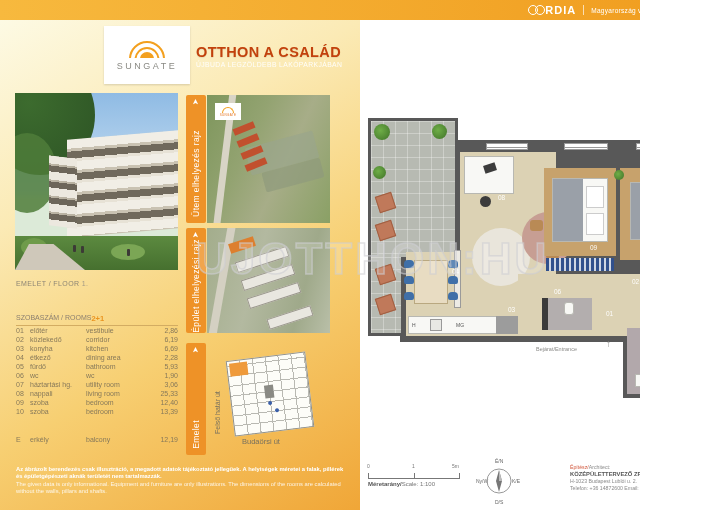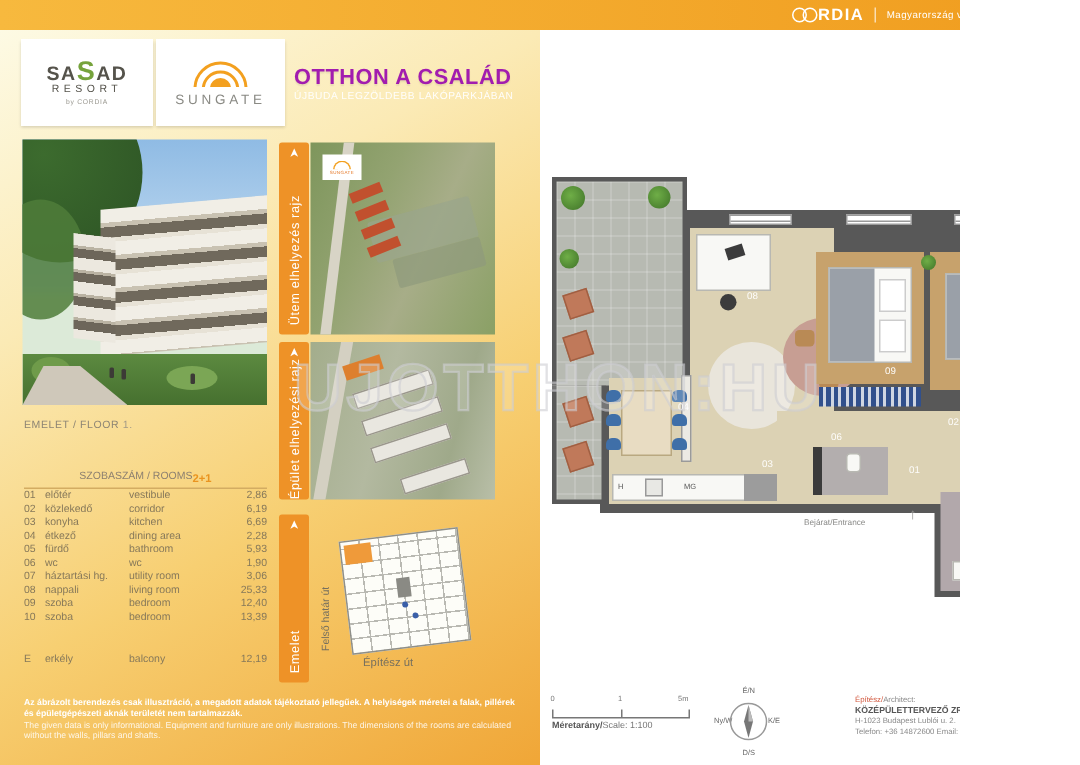--- a/index.html
+++ b/index.html
@@ -30,21 +30,21 @@
   .bycordia{font-size:4.5px;color:#9a9890;margin-top:2px;letter-spacing:.5px;}
   .card-sungate{left:104px;top:26px;width:86px;height:58px;}
   .arcs{position:relative;width:38px;height:18px;overflow:hidden;}
   .arc{position:absolute;border:2.5px solid #f3a01f;border-radius:50%;left:50%;}
   .arc1{width:32px;height:32px;transform:translateX(-50%);top:1px;}
   .arc2{width:21px;height:21px;transform:translateX(-50%);top:7px;}
   .arc3{width:10px;height:10px;transform:translateX(-50%);top:12px;background:#f3a01f;}
   .sungate-text{font-size:9px;letter-spacing:2.5px;color:#8a8a84;margin-top:3px;}
 
   
-  .hero-title{left:196px;top:44px;font-size:14.5px;font-weight:bold;color:#a21caf;letter-spacing:.4px;
+  .hero-title{left:196px;top:44px;font-size:14.5px;font-weight:bold;color:#c2410c;letter-spacing:.4px;
               text-shadow:0 1px 1px rgba(0,0,0,.08);}
   .hero-sub{left:196px;top:61px;font-size:6.8px;color:#fff;letter-spacing:.4px;opacity:.95;}
 
   
   .photo{left:15px;top:93px;width:163px;height:177px;overflow:hidden;background:linear-gradient(#8fbbe4 0%,#c9dff2 55%,#dcead8 60%);}
   .blob{position:absolute;border-radius:50%;}
   .photo-tree1{left:-30px;top:-38px;width:110px;height:120px;background:radial-gradient(circle at 40% 40%,#3c6b2e,#2c5224);}
   .photo-tree2{left:-18px;top:40px;width:60px;height:80px;background:#4f7d3a;opacity:.85;}
   .bldg{position:absolute;left:52px;top:42px;right:0;height:98px;transform:skewY(-5deg);
         background:repeating-linear-gradient(#f1eee6 0 9px,#c9c2b2 9px 12px,#70695c 12px 19px,#e7e2d6 19px 22px);}
@@ -89,21 +89,21 @@
   .keycore{position:absolute;left:34px;top:28px;width:9px;height:13px;background:#8a8a84;}
   .keydot{position:absolute;width:4px;height:4px;border-radius:50%;background:#3a5fa8;}
   .street-left{left:214px;top:362px;writing-mode:vertical-rl;transform:rotate(180deg);
                font-size:7px;color:#77705e;height:72px;}
   .street-bottom{left:242px;top:437px;font-size:7.5px;color:#77705e;}
 
   
   .floorline{left:16px;top:280px;font-size:7px;color:#8d8574;letter-spacing:.4px;}
   .floorline .fv{color:#a39a86;}
   .unitcode{left:16px;top:288px;font-size:21px;color:#6b6b64;letter-spacing:.5px;}
-  .roomshdr{left:16px;top:314px;width:162px;display:flex;justify-content:center;
+  .roomshdr{left:16px;top:314px;width:162px;display:flex;justify-content:flex-start;
             border-bottom:1px solid #d3ac62;padding-bottom:2px;font-size:7px;color:#8d8070;}
   .roomshdr .rv{color:#ea9420;font-weight:bold;font-size:7.5px;}
   .roomtable{left:16px;top:326px;width:162px;}
   .rrow{display:grid;grid-template-columns:14px 56px 1fr 30px;font-size:7px;line-height:9px;color:#87795a;}
   .rrow .area{text-align:right;}
   .totalrow{left:16px;top:417px;width:162px;border-top:1px solid #d3ac62;padding-top:2px;
             display:flex;justify-content:space-between;font-size:6.8px;color:#6e6148;}
   .totalrow .tv{font-size:7.2px;}
   .balcrow{left:16px;top:436px;width:162px;display:grid;grid-template-columns:14px 56px 1fr 30px;
            font-size:7px;color:#87795a;}
@@ -169,25 +169,20 @@
       <span class="ring"></span>
       <span class="ring"></span>
       <span>RDIA</span>
     </span>
     <span class="bar-divider"></span>
     <span class="tagline">Magyarország vezető lakásfejlesztője</span>
   </div>
 
   <div class="abs panel"></div>
 
-  <div class="abs card card-sasad">
-    <div class="sasad-line"><span>SA</span><span class="green-s">S</span><span>AD</span></div>
-    <div class="resort">RESORT</div>
-    <div class="bycordia">by CORDIA</div>
-  </div>
   <div class="abs card card-sungate">
     <div class="arcs">
       <span class="arc arc1"></span>
         <span class="arc arc2"></span>
         <span class="arc arc3"></span>
     </div>
     <div class="sungate-text">SUNGATE</div>
   </div>
 
   <div class="abs hero-title">OTTHON A CSALÁD</div>
@@ -246,21 +241,21 @@
     <span class="arrow">➤</span>
     <span class="vtext">Emelet</span>
   </div>
   <div class="abs keymap">
     <div class="keyunit"></div>
     <div class="keycore"></div>
     <span class="keydot" style="left:36px;top:44px;"></span>
     <span class="keydot" style="left:42px;top:52px;"></span>
   </div>
   <div class="abs street-left">Felső határ út</div>
-  <div class="abs street-bottom">Építész út</div>
+  <div class="abs street-bottom">Budaörsi út</div>
 
   <div class="abs floorline">
     <span>EMELET / FLOOR</span>
     <span class="fv">1.</span>
   </div>
   <div class="abs roomshdr">
     <span>SZOBASZÁM / ROOMS</span>
     <span class="rv">2+1</span>
   </div>
   <div class="abs roomtable">

